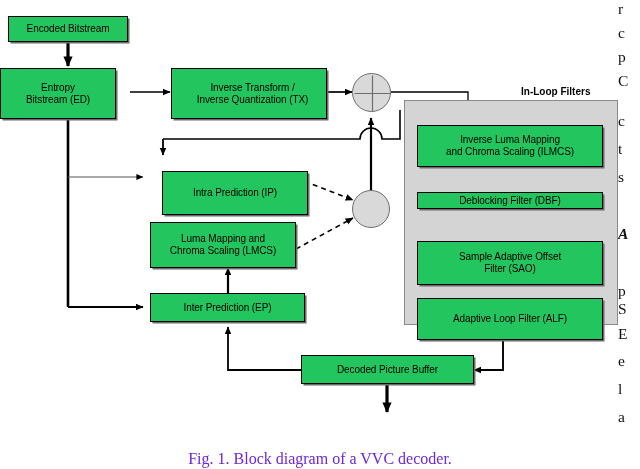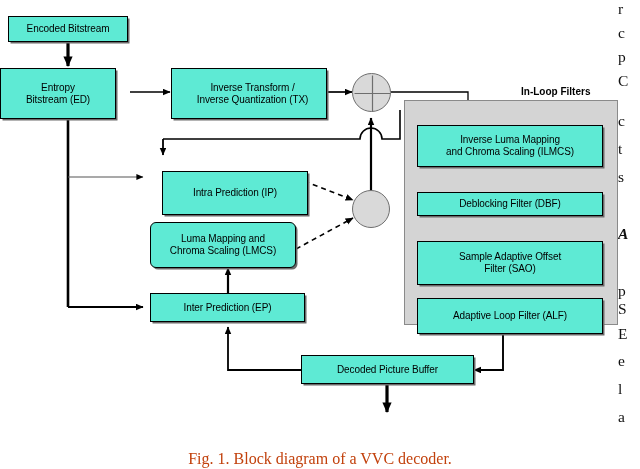--- a/index.html
+++ b/index.html
@@ -27,21 +27,21 @@
     left: 0; top: 0;
     width: 640px;
     height: 469px;
     pointer-events: none;
   }
 
   
   .box {
     position: absolute;
     box-sizing: border-box;
-    background: #5eead4;
+    background: #22c55e;
     border: 1.4px solid #000000;
     display: flex;
     align-items: center;
     justify-content: center;
     text-align: center;
     color: #000000;
     font-family: "Liberation Sans", sans-serif;
     font-size: 10px;
     line-height: 12px;
     letter-spacing: -0.1px;
@@ -81,21 +81,21 @@
 
   
   #caption {
     position: absolute;
     left: 0;
     top: 450px;
     width: 640px;
     text-align: center;
     font-family: "Liberation Serif", serif;
     font-size: 16px;
-    color: #c2410c;
+    color: #6d28d9;
     white-space: nowrap;
     overflow: hidden;
   }
 
   
   .coltext {
     position: absolute;
     font-family: "Liberation Serif", serif;
     font-size: 15.5px;
     color: #111111;
@@ -180,49 +180,49 @@
 
   <div class="box" style="left:171px; top:68px; width:156px; height:51px; flex-direction:column; border-width:1.8px;padding-left:7px;">
     <span>Inverse Transform /</span>
     <span>Inverse Quantization (TX)</span>
   </div>
 
   <div class="box" style="left:162px; top:163px; width:146px; height:44px; border-width:1.8px;margin-top:8px;">
     <span>Intra Prediction (IP)</span>
   </div>
 
-  <div class="box" style="left:150px; top:222px; width:146px; height:46px; flex-direction:column;border-radius:6px;">
+  <div class="box" style="left:150px; top:222px; width:146px; height:46px; flex-direction:column;">
     <span>Luma Mapping and</span>
     <span>Chroma Scaling (LMCS)</span>
   </div>
 
   <div class="box" style="left:150px; top:293px; width:155px; height:29px;">
     <span>Inter Prediction (EP)</span>
   </div>
 
   <div class="box" style="left:301px; top:355px; width:173px; height:29px; border-width:1.8px;">
     <span>Decoded Picture Buffer</span>
   </div>
 
 
   <div class="box" style="left:417px; top:125px; width:186px; height:42px; flex-direction:column;">
     <span>Inverse Luma Mapping</span>
     <span>and Chroma Scaling (ILMCS)</span>
   </div>
 
-  <div class="box" style="left:417px; top:192px; width:186px; height:24px;">
+  <div class="box" style="left:417px; top:192px; width:186px; height:17px;">
     <span>Deblocking Filter (DBF)</span>
   </div>
 
   <div class="box" style="left:417px; top:241px; width:186px; height:44px; flex-direction:column;">
     <span>Sample Adaptive Offset</span>
     <span>Filter (SAO)</span>
   </div>
 
-  <div class="box" style="left:417px; top:298px; width:186px; height:36px;">
+  <div class="box" style="left:417px; top:298px; width:186px; height:42px;">
     <span>Adaptive Loop Filter (ALF)</span>
   </div>
 
   <div class="node-circle" style="left:352px; top:73px; width:39px; height:39px;">
     <svg width="39" height="39" viewBox="0 0 39 39">
       <line x1="19.5" y1="1.5" x2="19.5" y2="37.5" stroke="#6e6e6e" stroke-width="1.2"></line>
       <line x1="1.5" y1="19.5" x2="37.5" y2="19.5" stroke="#6e6e6e" stroke-width="1.2"></line>
     </svg>
   </div>
 

